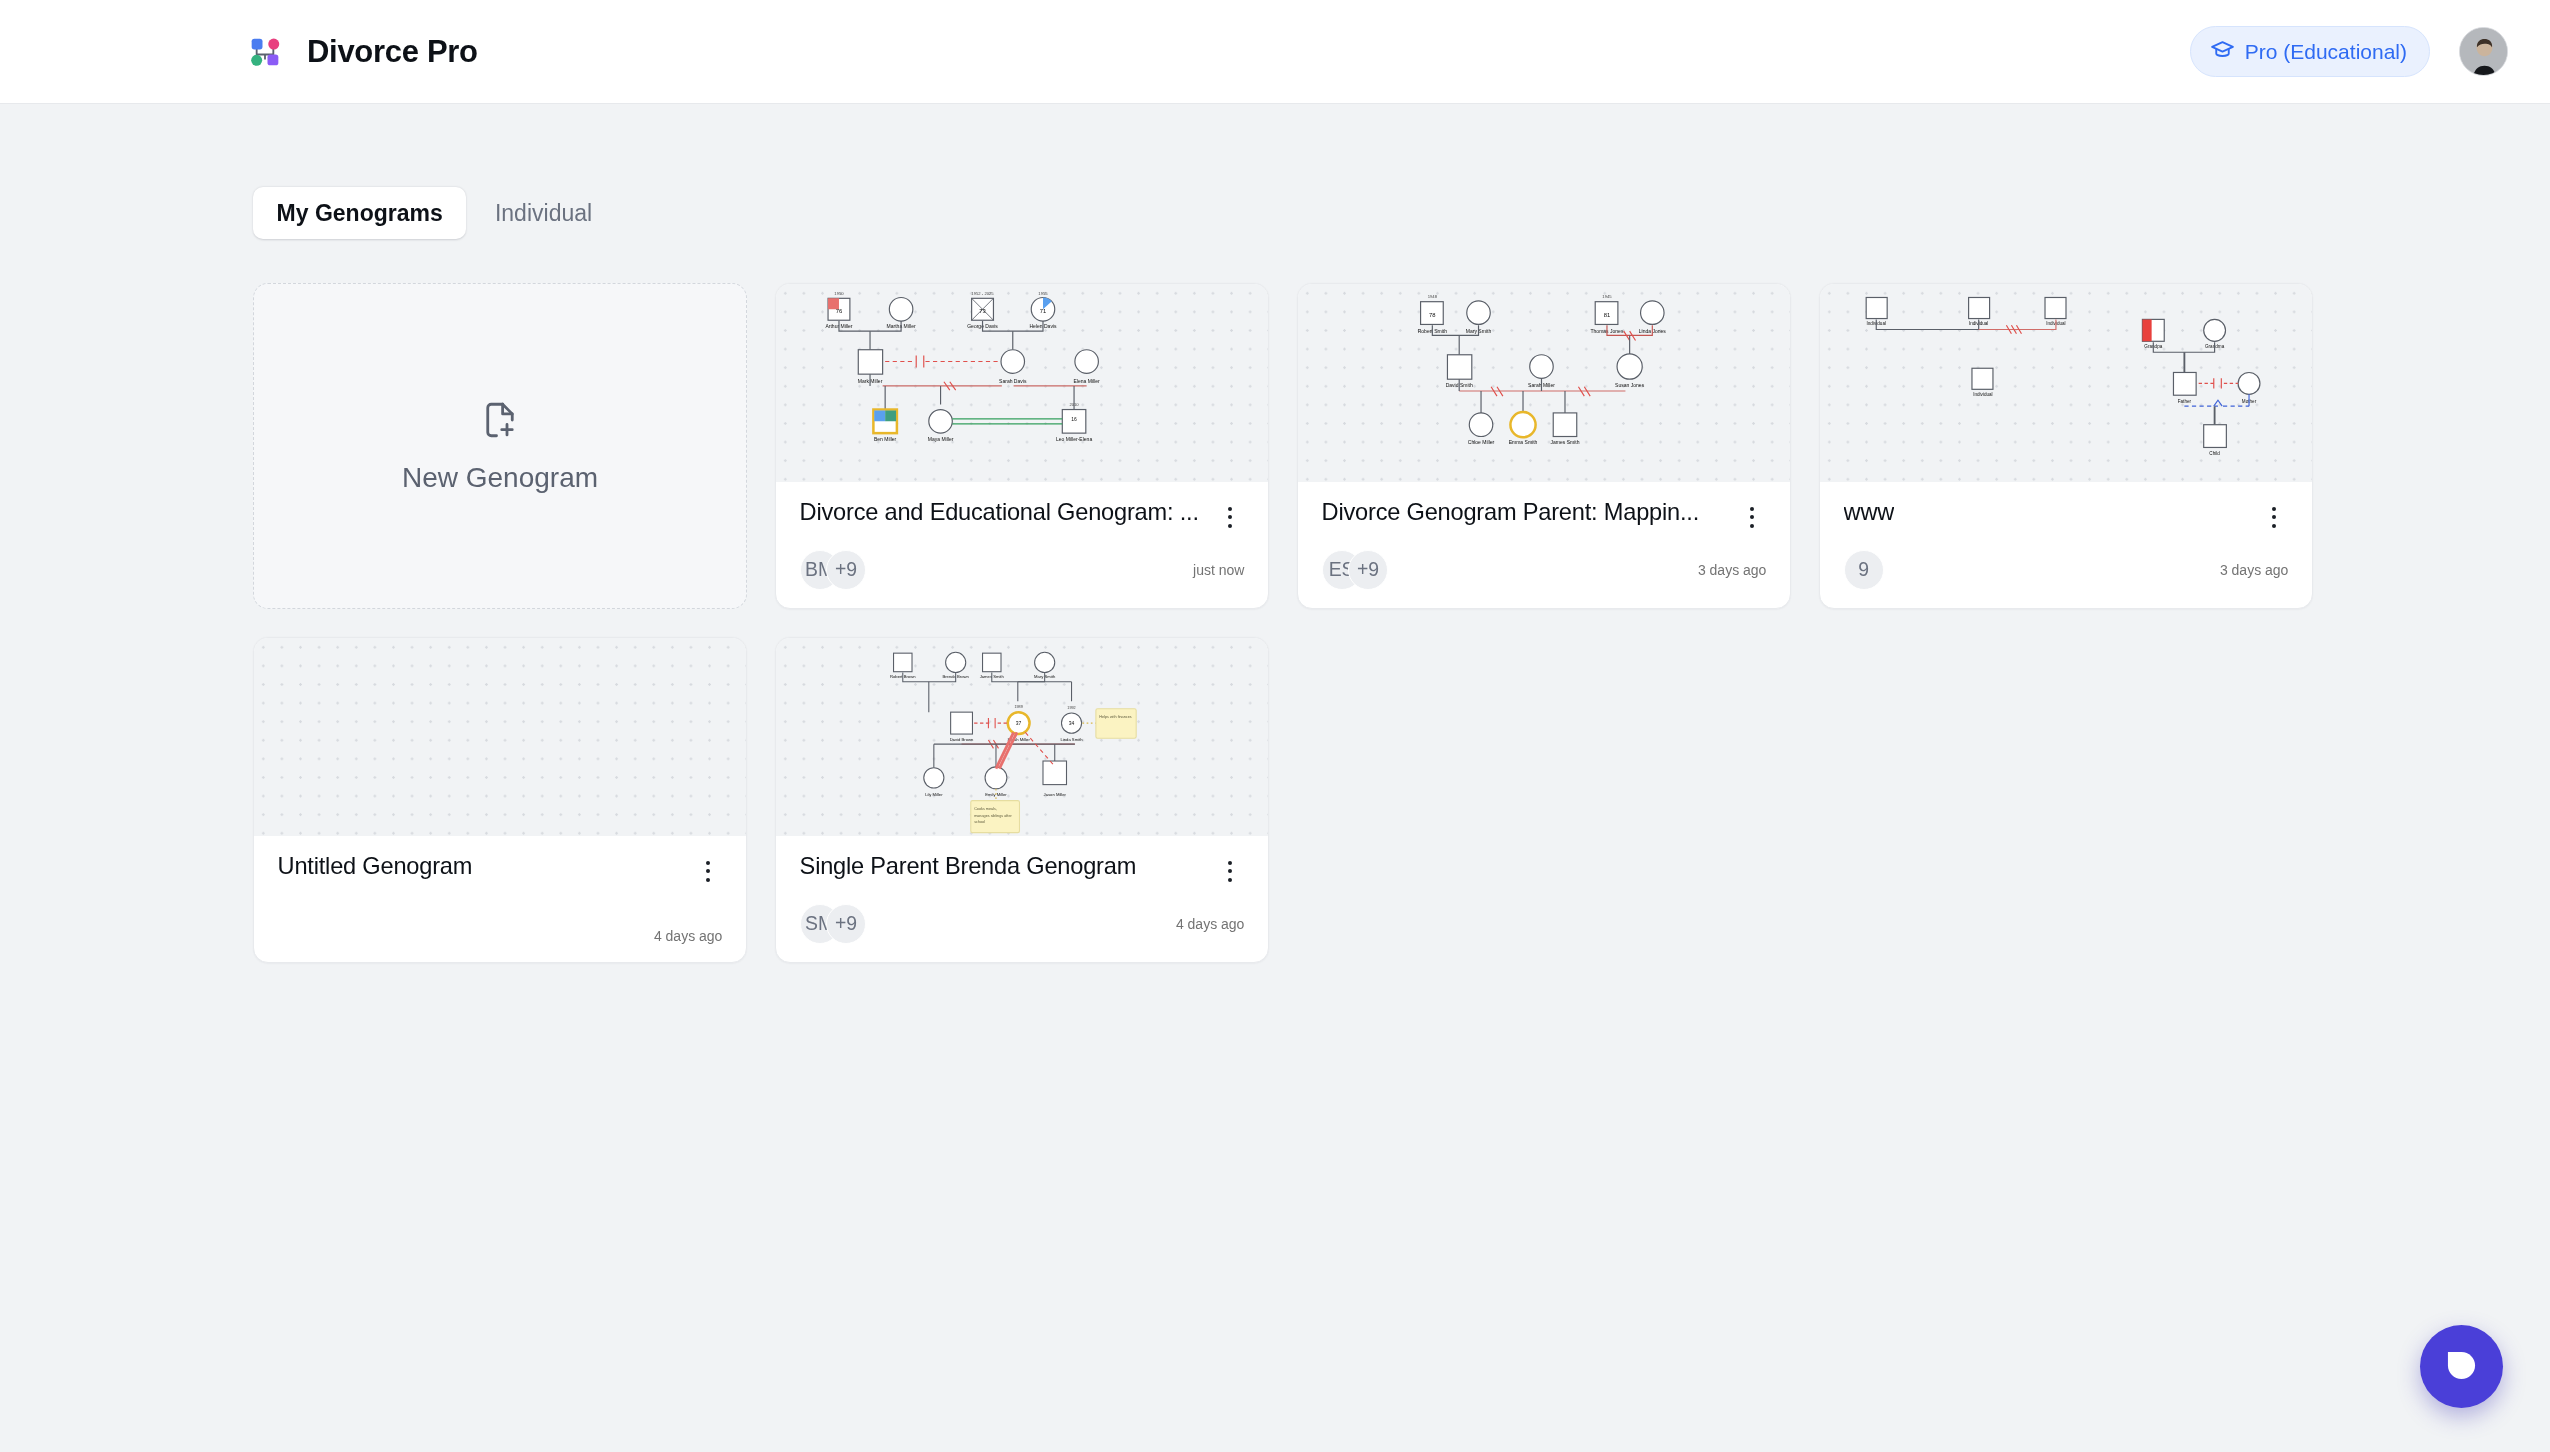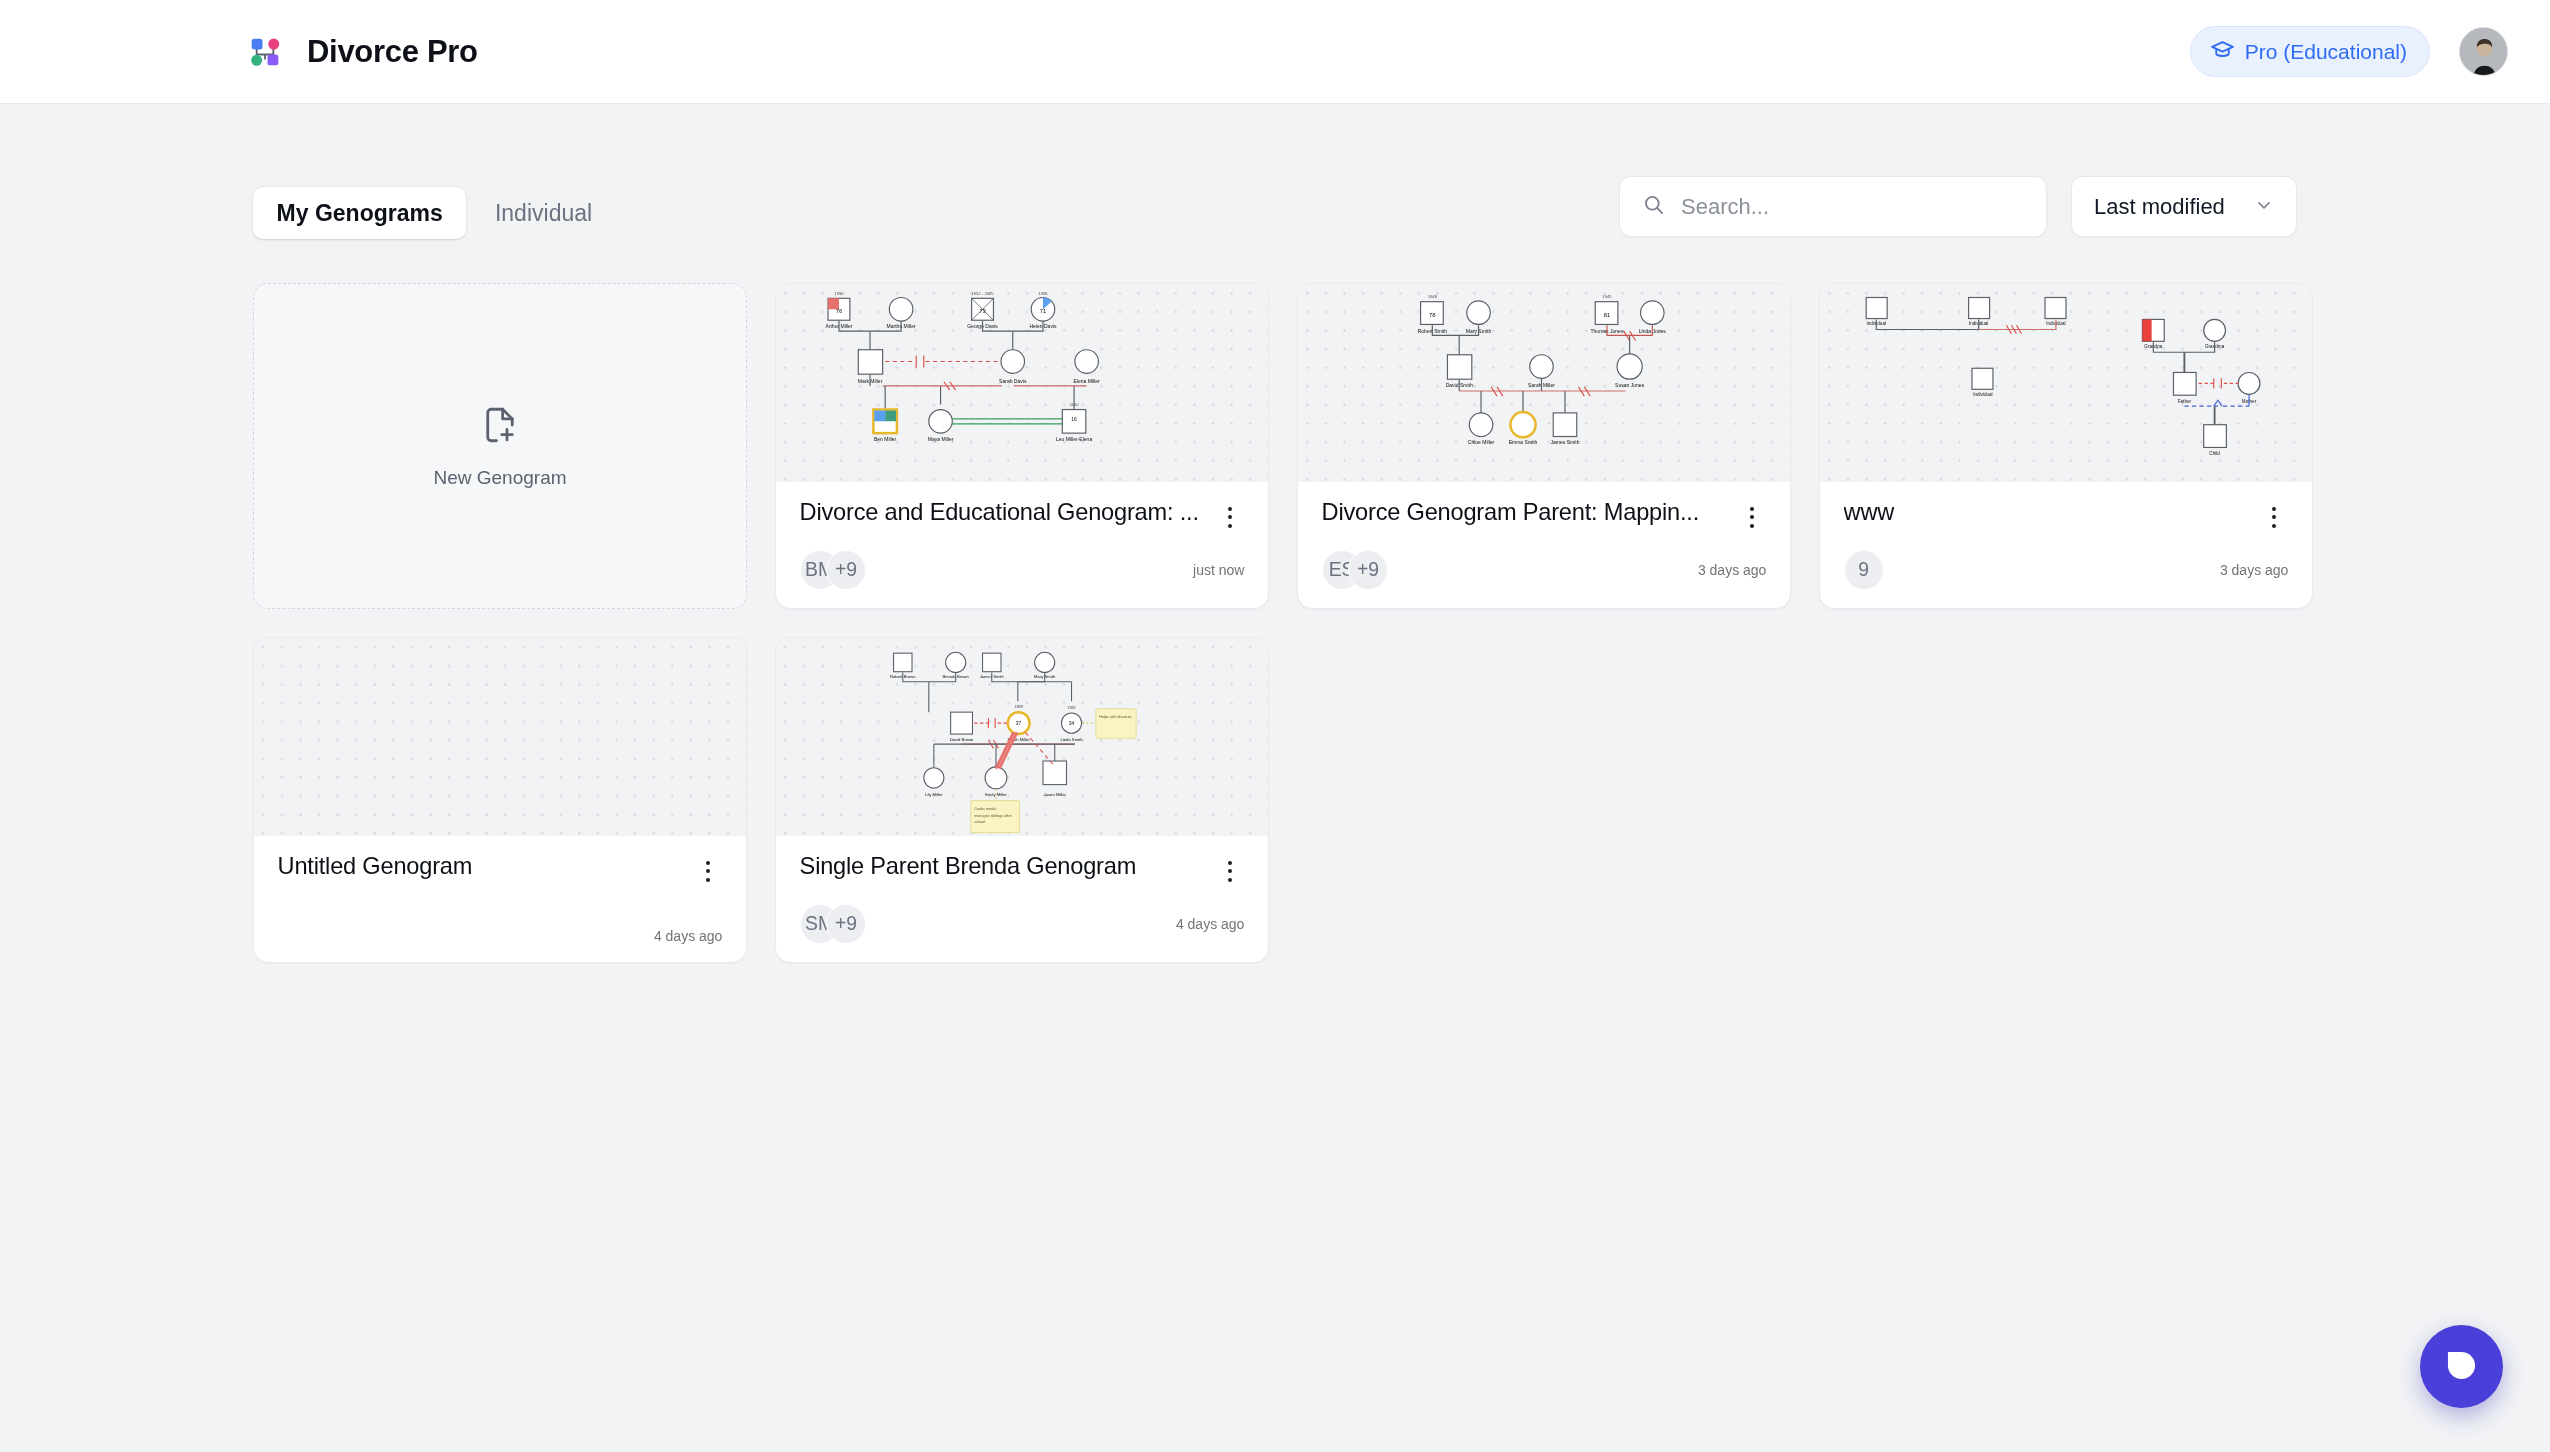--- a/index.html
+++ b/index.html
@@ -100,21 +100,21 @@
 
   .new-card {
     height: 326px;
     border: 1.7px dashed #d3d7dd;
     border-radius: 15px;
     background: #f6f7f9;
     display: flex; flex-direction: column;
     align-items: center; justify-content: center;
     gap: 18.6px; cursor: pointer;
   }
-  .new-card-label { font-size: 19px; color: #5b6270; }
+  .new-card-label { font-size: 28px; color: #5b6270; }
 
   .card {
     height: 326px;
     background: #ffffff;
     border: 0.8px solid #e8eaed;
     border-radius: 15px;
     overflow: hidden;
     display: flex; flex-direction: column;
     cursor: pointer;
     box-shadow: 0 0.8px 1.7px rgba(16,24,40,.04);
@@ -210,40 +210,20 @@
   </div>
 
   <div class="content">
 
     <div class="toolbar">
       <div class="tabs">
         <div class="tab active">My Genograms</div>
         <div class="tab">Individual</div>
       </div>
 
-      <div class="toolbar-right">
-        <div class="search-box">
-          <span>
-            <svg width="23.6" height="23.6" viewBox="0 0 24 24" fill="none" stroke="#7b818b" stroke-width="1.8" stroke-linecap="round">
-              <circle cx="10.5" cy="10.5" r="6.5"></circle>
-                <path d="M15.5 15.5 L20.5 20.5"></path>
-            </svg>
-          </span>
-          <input class="search-input" type="text" placeholder="Search..." style="">
-        </div>
-
-        <div class="sort-select">
-          <span class="sort-label">Last modified</span>
-          <span>
-            <svg width="20" height="20" viewBox="0 0 24 24" fill="none" stroke="#7b818b" stroke-width="1.9" stroke-linecap="round" stroke-linejoin="round">
-              <path d="M6 9.5 12 15.5 18 9.5"></path>
-            </svg>
-          </span>
-        </div>
-      </div>
     </div>
 
     <div class="grid">
 
       <div class="new-card">
         <span>
           <svg width="42" height="42" viewBox="0 0 24 24" fill="none" stroke="#5b6270" stroke-width="1.6" stroke-linecap="round" stroke-linejoin="round">
             <path d="M13.5 3H7a2 2 0 0 0-2 2v14a2 2 0 0 0 2 2h3"></path>
             <path d="M13.5 3 19 8.5V12"></path>
             <path d="M13.5 3v5.5H19"></path>

